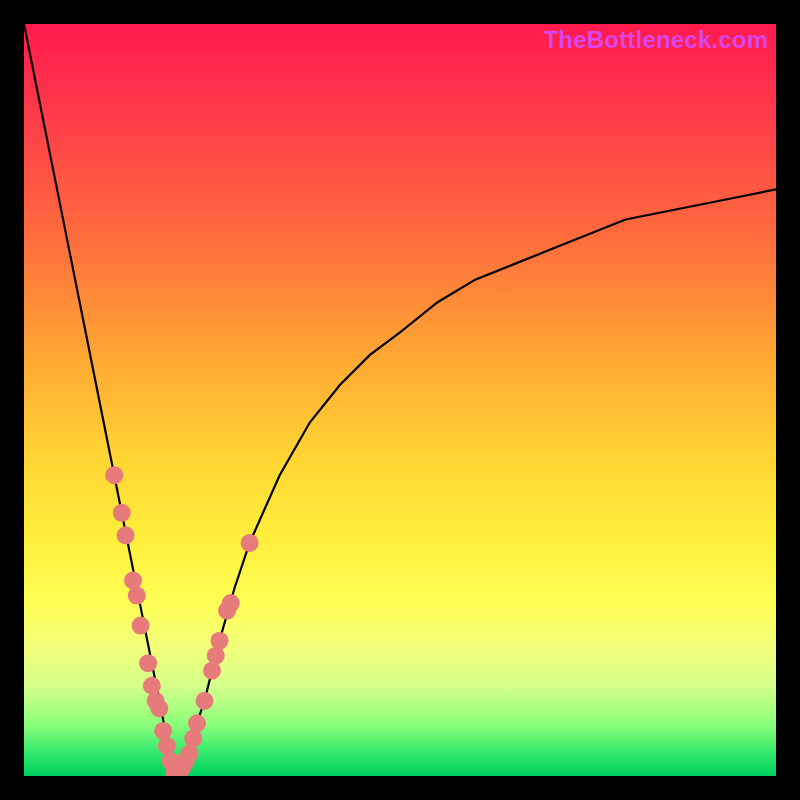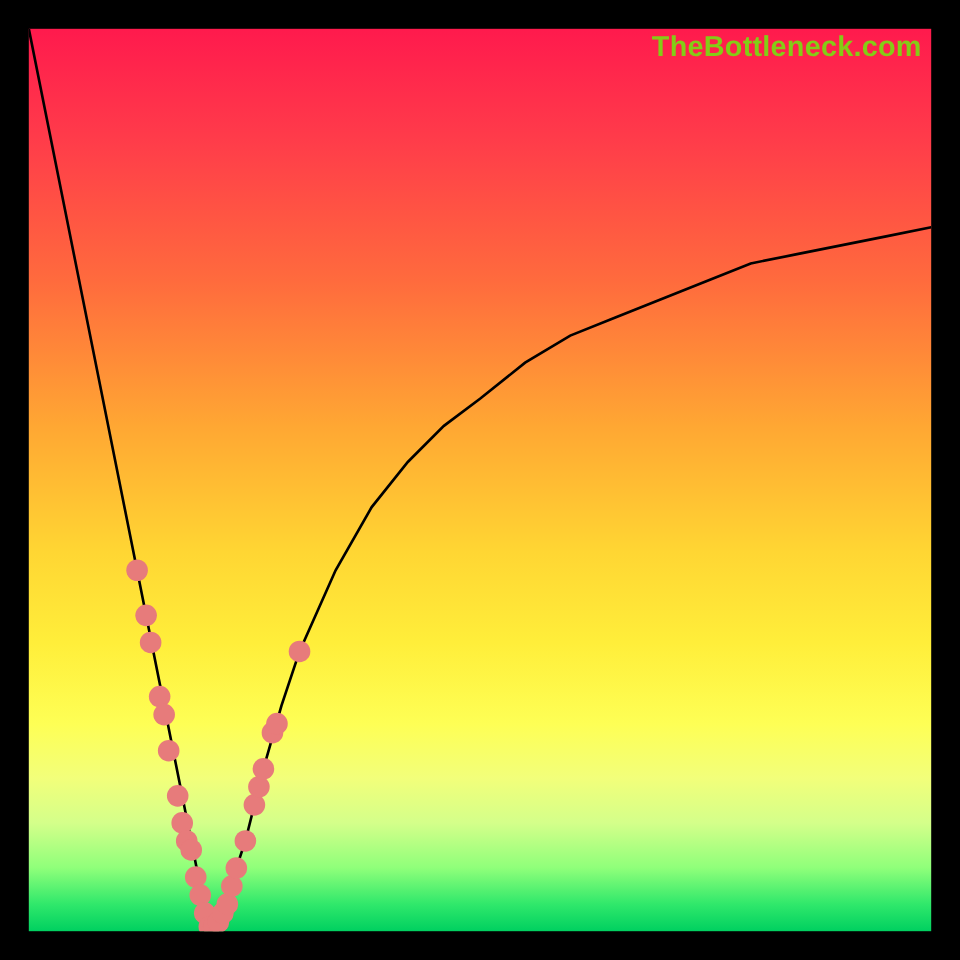--- a/index.html
+++ b/index.html
@@ -39,21 +39,21 @@
       #00d060 100%
     );
   }
   .watermark {
     position: absolute;
     top: 2px;
     right: 8px;
     font-family: Arial, Helvetica, sans-serif;
     font-size: 24px;
     font-weight: 600;
-    color: #84cc16;
+    color: #d946ef;
     letter-spacing: 0.2px;
     user-select: none;
   }
   .curve-layer {
     position: absolute;
     left: 0;
     top: 0;
     width: 752px;
     height: 752px;
   }

